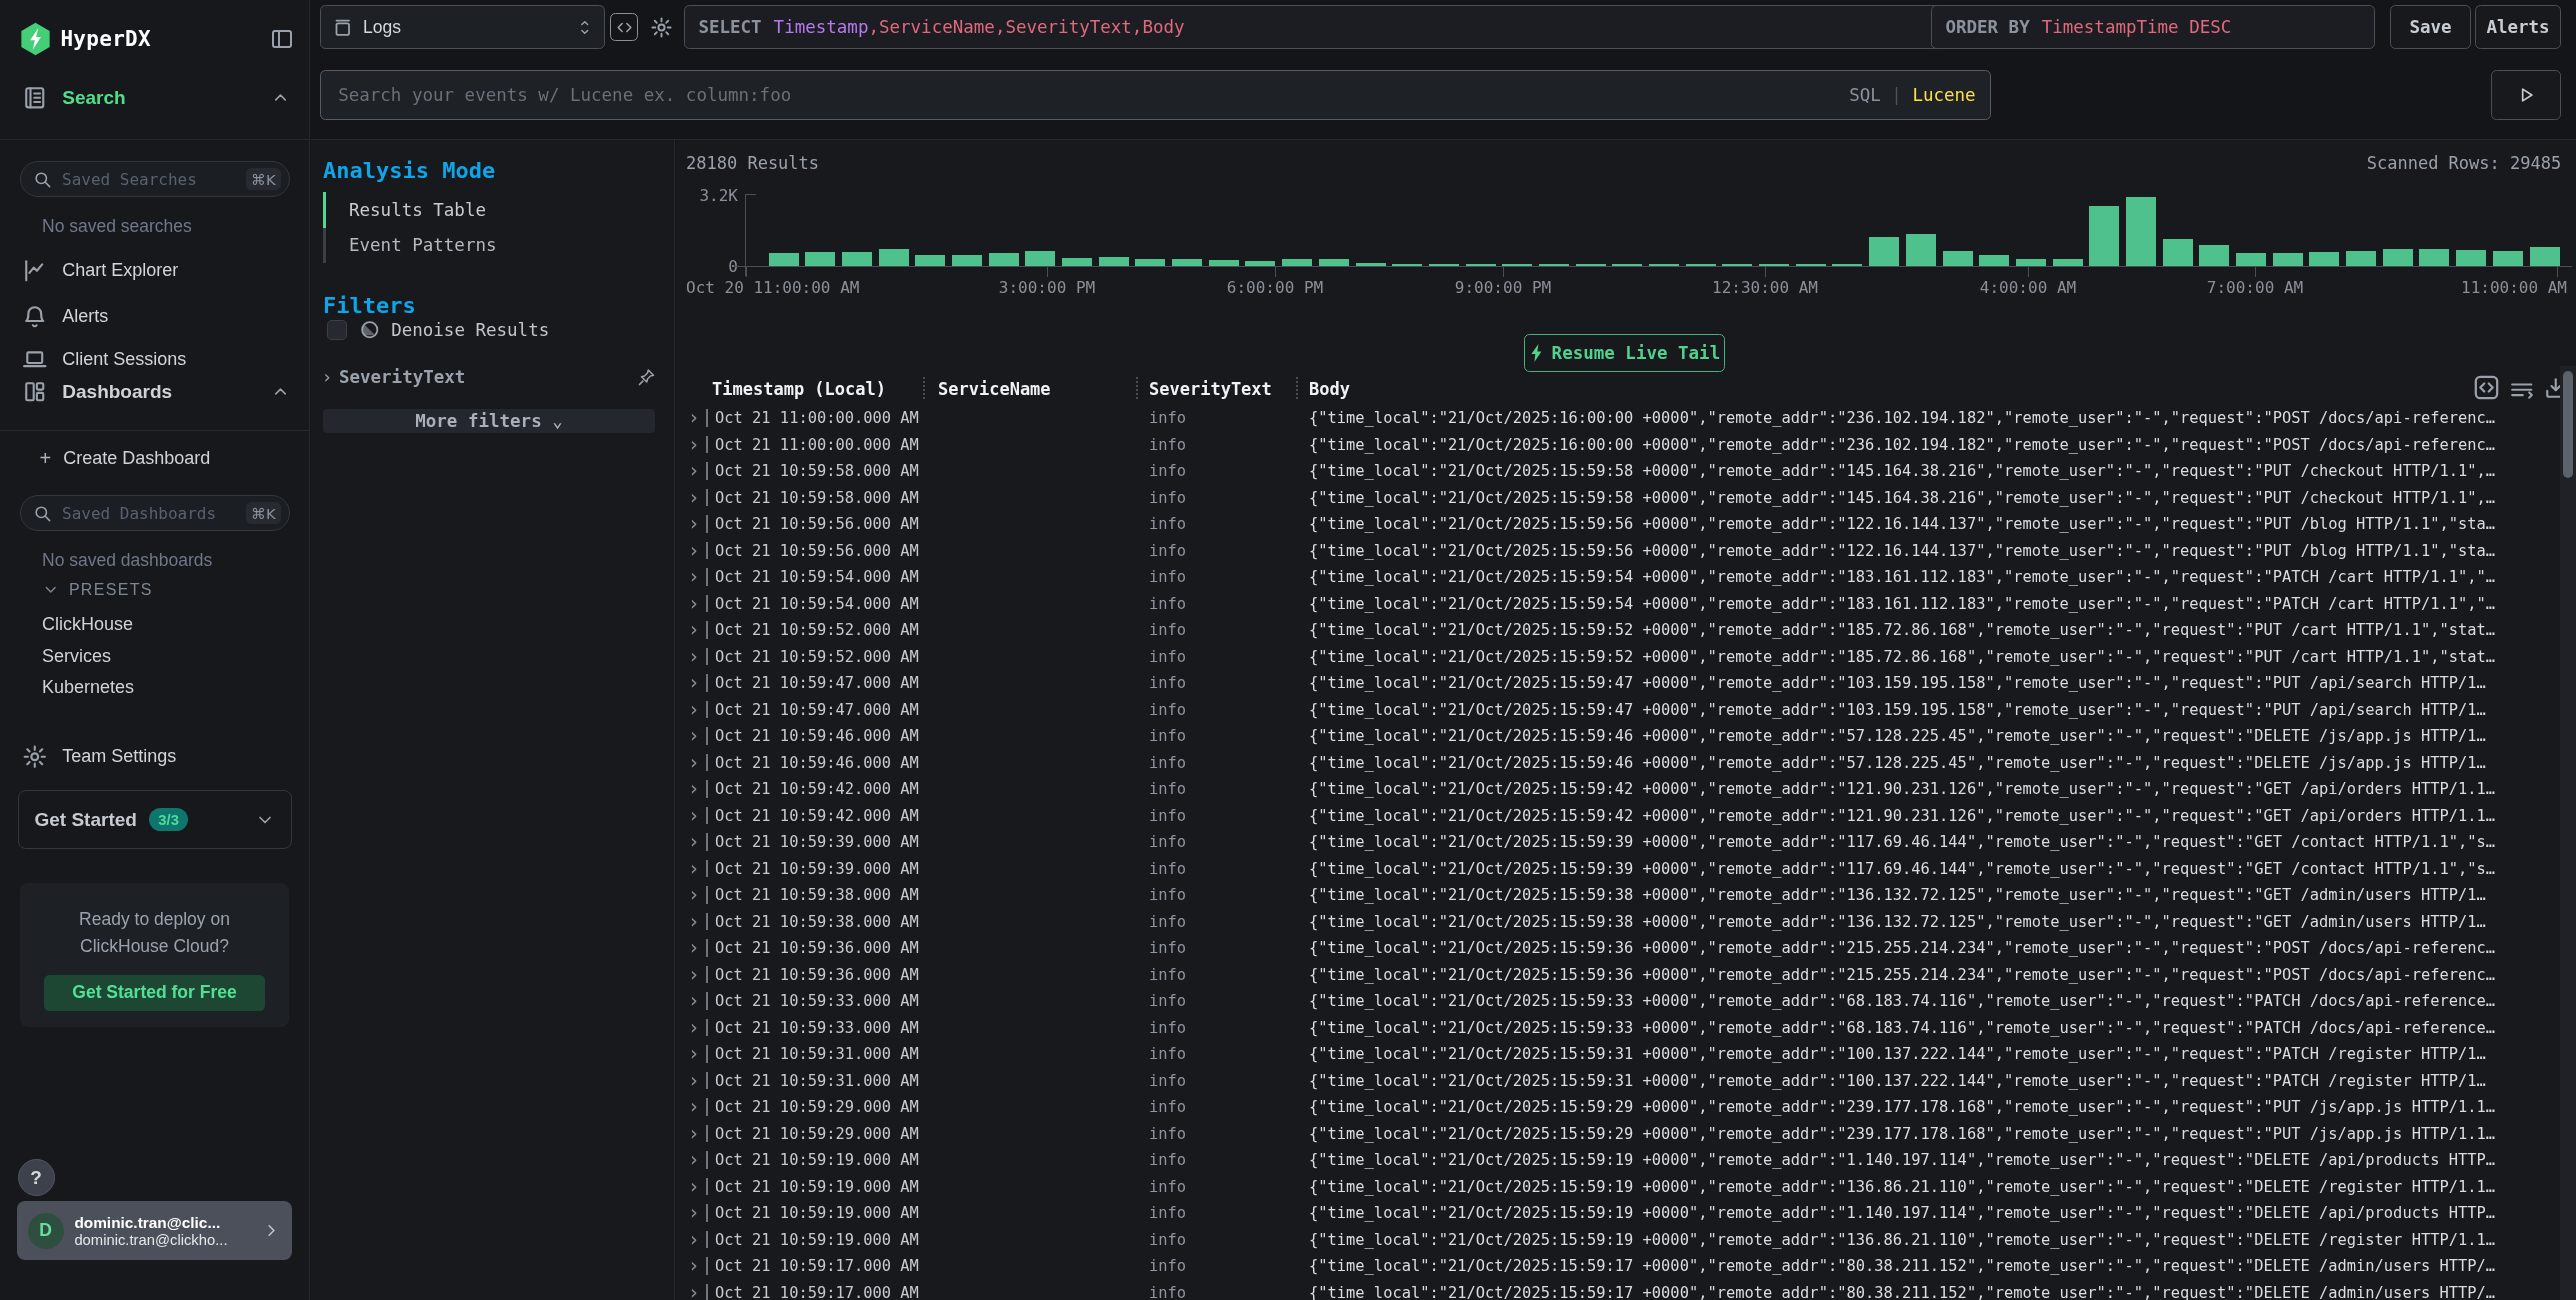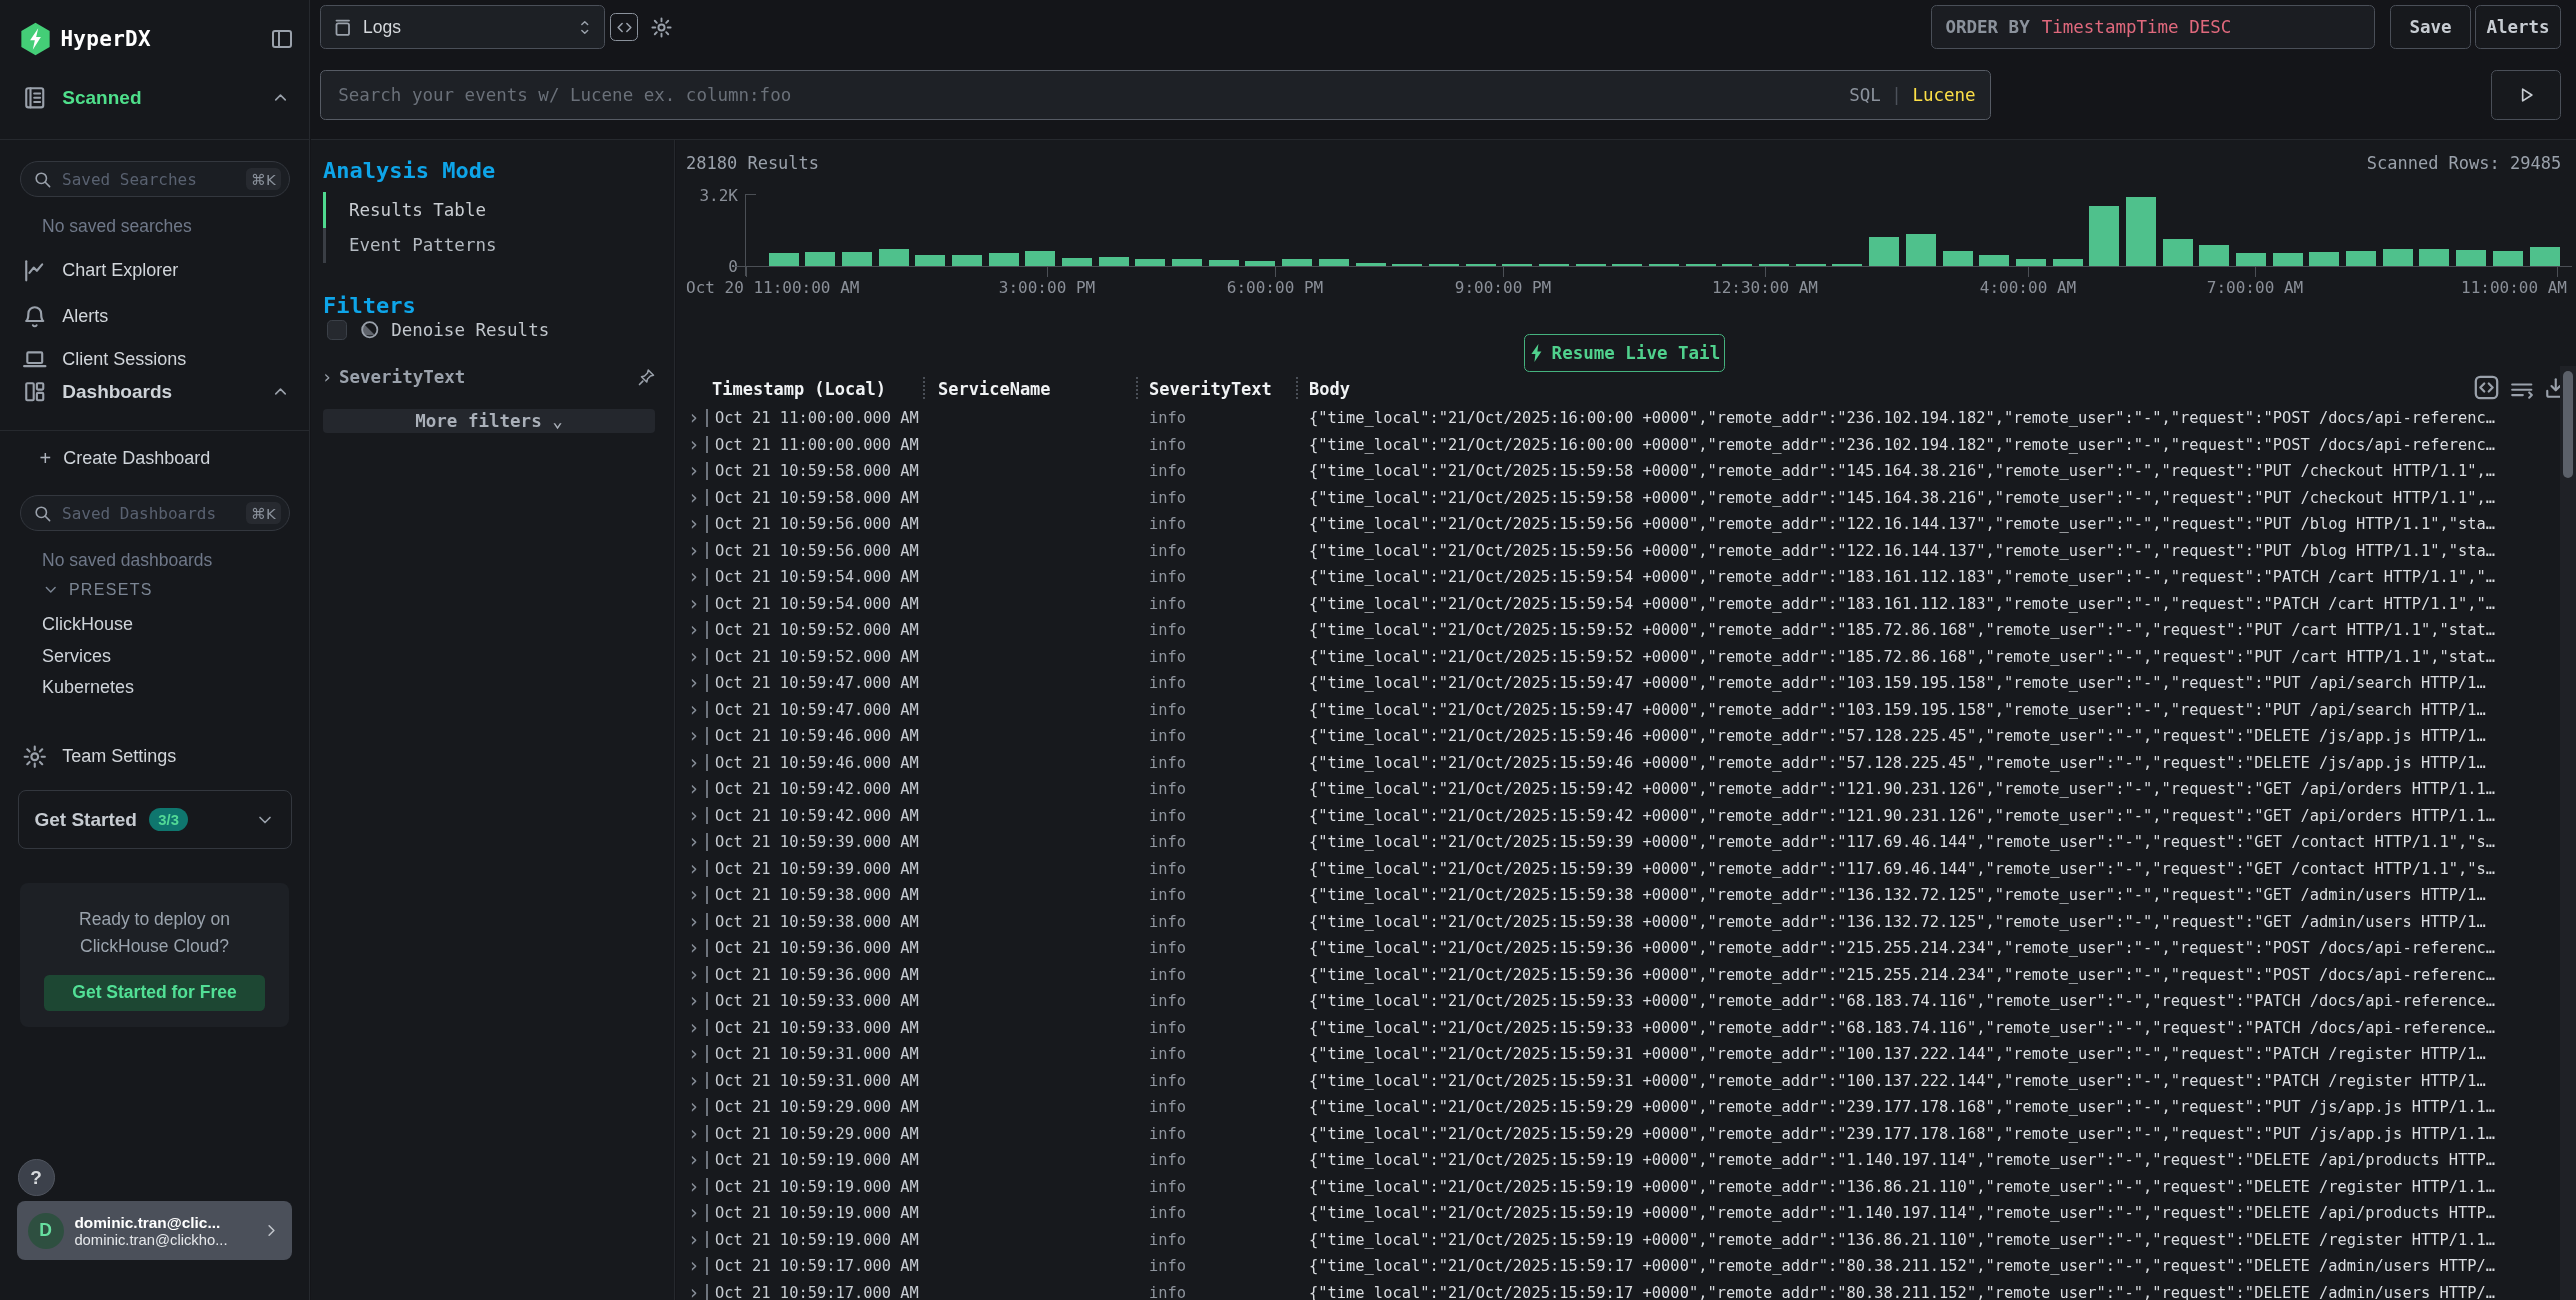--- a/index.html
+++ b/index.html
@@ -152,21 +152,21 @@
     </div>
 
     <div class="sec-head" style="top:83px;">
       <svg width="25.5" height="25.5" viewBox="0 0 24 24" class="ic">
         <rect x="4" y="3" width="16" height="18" rx="2"></rect>
           <line x1="8" y1="3" x2="8" y2="21"></line>
         <line x1="11.5" y1="8" x2="17" y2="8"></line>
           <line x1="11.5" y1="12" x2="17" y2="12"></line>
           <line x1="11.5" y1="16" x2="17" y2="16"></line>
       </svg>
-      <span class="sec-label green">Scanned</span>
+      <span class="sec-label green">Search</span>
       <svg class="sec-chev ic" width="19" height="19" viewBox="0 0 24 24">
           <polyline points="6,15 12,9 18,15"></polyline>
         </svg>
     </div>
 
     <div class="sb-div" style="top:139px;"></div>
 
     <div class="pill" style="top:161px;">
       <svg width="19" height="19" viewBox="0 0 24 24" class="ic">
           <circle cx="10.5" cy="10.5" r="6.5"></circle>
@@ -302,20 +302,24 @@
           <polyline points="15,7 20,12 15,17"></polyline>
         </svg>
     </div>
     <div class="icon-btn gear-btn">
       <svg width="23" height="23" viewBox="0 0 24 24" class="ic">
         <circle cx="12" cy="12" r="3.2"></circle>
         <path d="M12 2.5v3 M12 18.5v3 M2.5 12h3 M18.5 12h3 M5 5l2.1 2.1 M16.9 16.9 L19 19 M19 5l-2.1 2.1 M7.1 16.9 L5 19"></path>
       </svg>
     </div>
 
+    <div class="tb-box query-box">
+      <span class="q-kw">SELECT</span>
+      <span class="q-expr" id="select-tokens"><span class="tok-purple">Timestamp</span><span class="tok-red">,ServiceName</span><span class="tok-red">,SeverityText</span><span class="tok-red">,Body</span></span>
+    </div>
 
     <div class="tb-box order-box">
       <span class="q-kw">ORDER BY</span>
       <span class="q-expr tok-red">TimestampTime DESC</span>
     </div>
 
     <div class="tb-btn save-btn">Save</div>
     <div class="tb-btn alerts-btn">Alerts</div>
 
     <div class="tb-box search-box">

